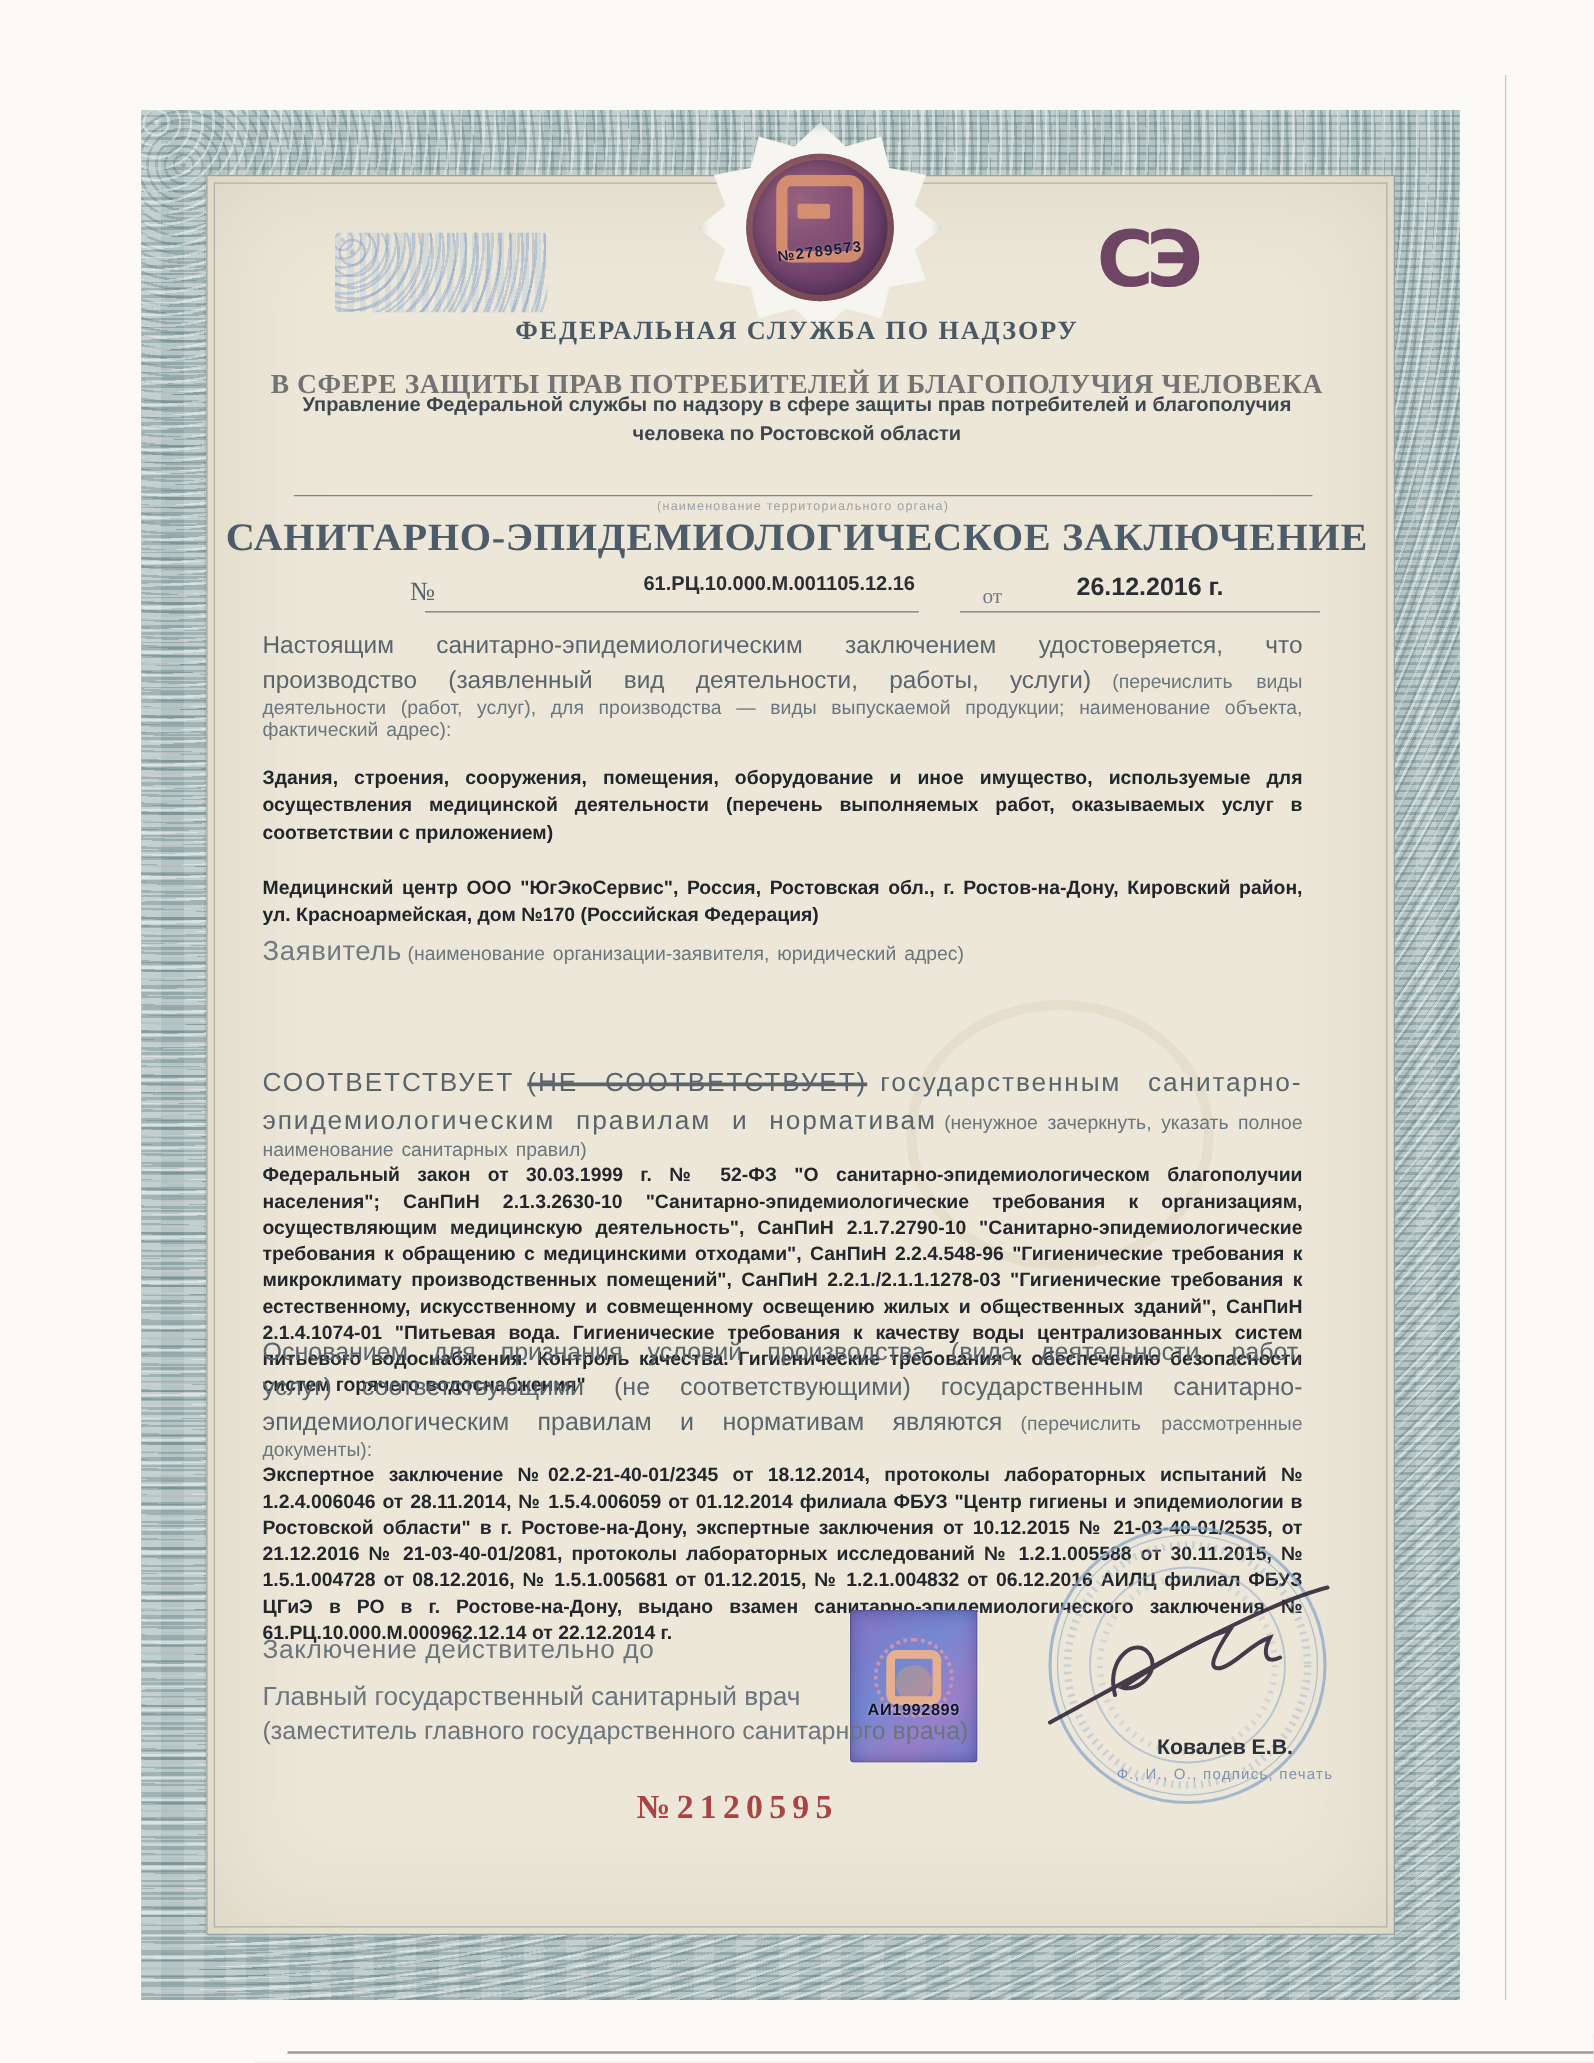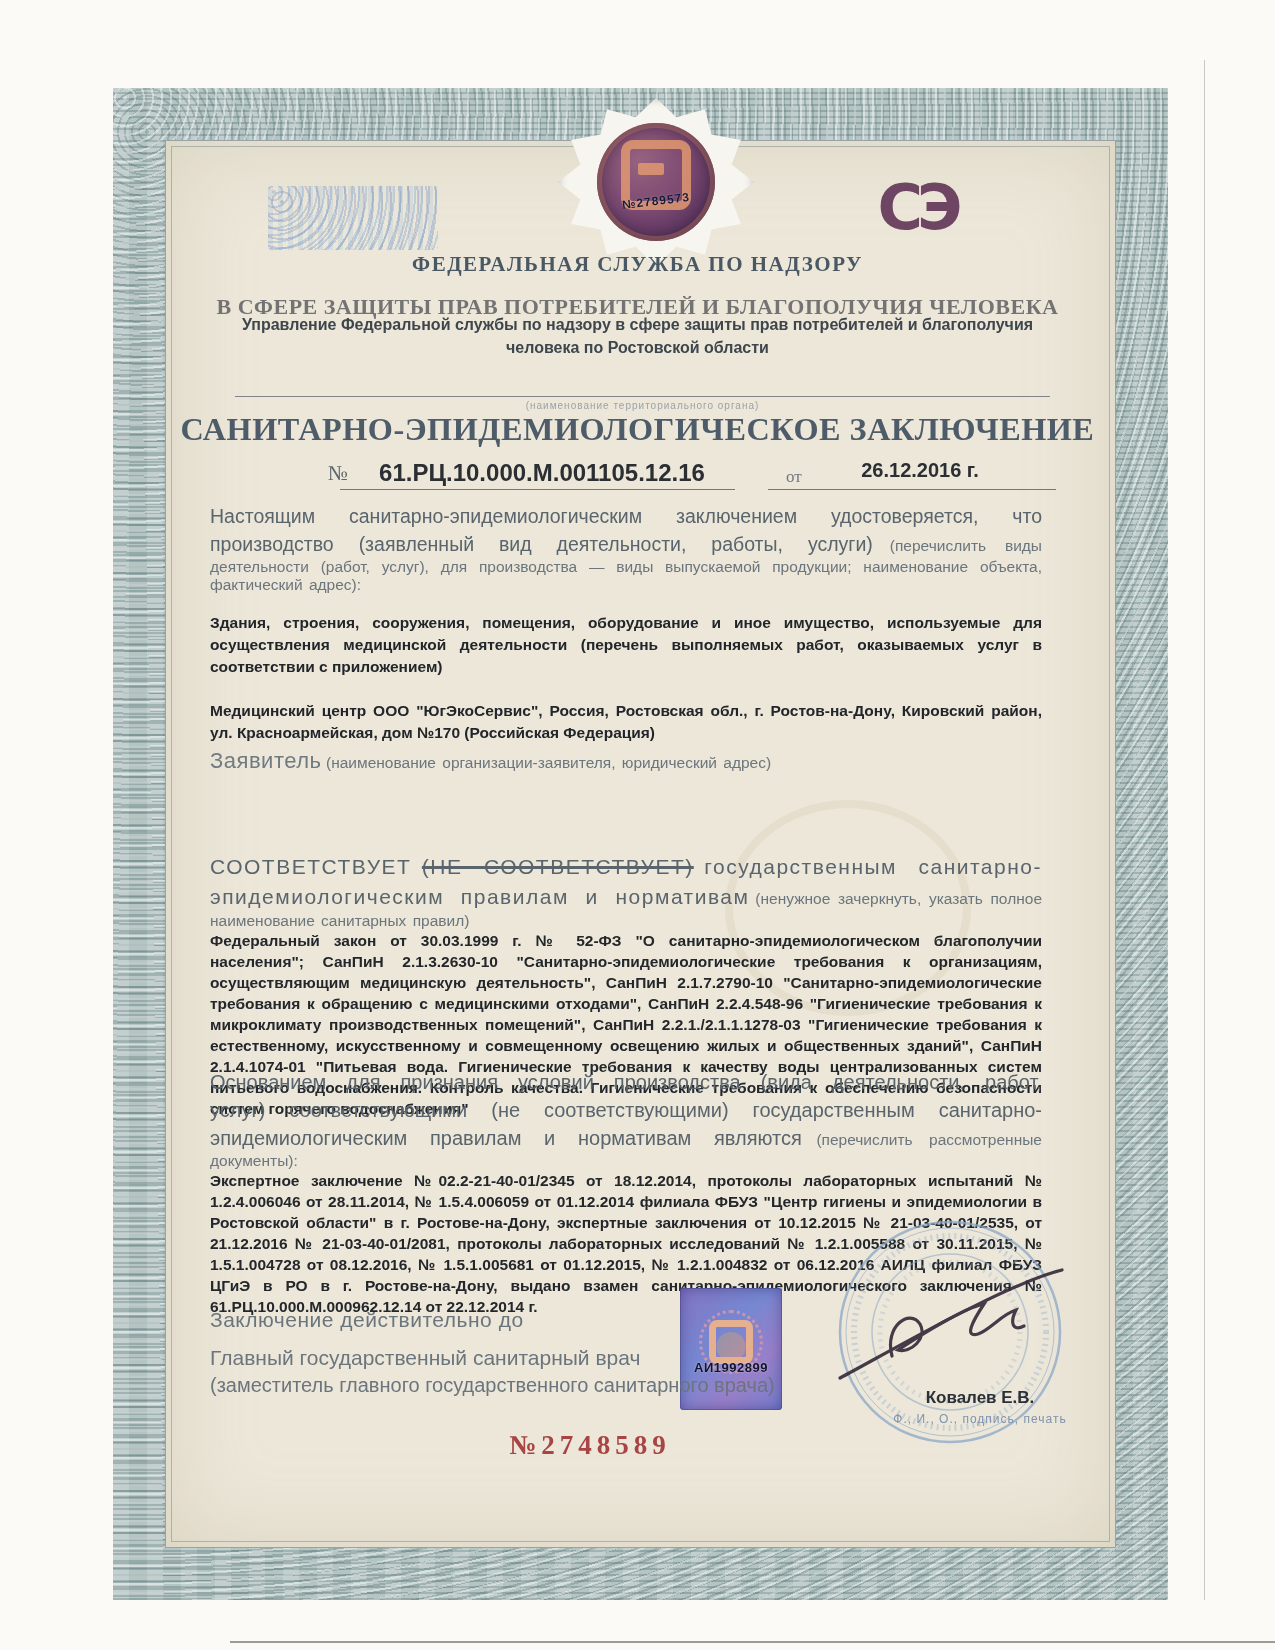--- a/index.html
+++ b/index.html
@@ -55,22 +55,22 @@
     font-size:16px;font-weight:bold;color:#3e464d;line-height:23px;}
   .org-rule{position:absolute;left:235px;top:396px;width:815px;height:0;border-top:1.5px solid #7d858b;}
   .org-caption{position:absolute;left:235px;top:400px;width:815px;text-align:center;
     font-size:10px;color:#9aa3a8;letter-spacing:1px;}
   .doc-title{position:absolute;left:165px;top:412px;width:945px;text-align:center;
     font-family:"Liberation Serif", serif;font-weight:bold;font-size:31px;color:#4e5c6a;
     letter-spacing:.5px;transform:scaleX(1.04);}
   
   .no-label{position:absolute;left:328px;top:461px;font-family:"Liberation Serif", serif;
     font-size:21px;color:#5a646d;}
-  .no-value{position:absolute;left:352px;top:459px;width:380px;text-align:center;
-    font-size:24px;font-weight:bold;color:#2b2f34;}
+  .no-value{position:absolute;left:352px;top:459px;width:380px;text-align:right;
+    font-size:16px;font-weight:bold;color:#2b2f34;}
   .no-uline{position:absolute;left:340px;top:489px;width:395px;border-top:1.5px solid #6f7880;}
   .ot-label{position:absolute;left:742px;top:467px;font-family:"Liberation Serif", serif;
     font-size:17px;color:#6f7880;margin-left:44px;}
   .date-value{position:absolute;left:775px;top:459px;width:290px;text-align:center;
     font-size:20px;font-weight:bold;color:#2b2f34;}
   .date-uline{position:absolute;left:768px;top:489px;width:288px;border-top:1.5px solid #6f7880;}
   
   .para{position:absolute;left:210px;width:832px;text-align:justify;}
   .lead{font-size:19.5px;color:#59646d;word-spacing:7px;line-height:28px;}
   .note{font-size:15.5px;color:#6b757d;word-spacing:2px;}
@@ -185,15 +185,15 @@
       <path d="M14 170 C70 140 180 76 236 62"></path>
       <path d="M66 148 C58 118 84 100 94 116 C102 130 84 146 72 142 C96 126 138 100 158 96 C146 114 138 130 152 126 C164 122 176 106 190 102 C184 114 186 124 198 118"></path>
     </g>
   </svg>
 
   <div class="valid-label">Заключение действительно до</div>
   <div class="signer1">Главный государственный санитарный врач</div>
   <div class="signer2">(заместитель главного государственного санитарного врача)</div>
   <div class="signer-name">Ковалев Е.В.</div>
   <div class="sign-caption">Ф., И., О., подпись, печать</div>
-  <div class="blank-number">№2748589</div>
+  <div class="blank-number">№2120595</div>
 
 </div>
 
 </body></html>

